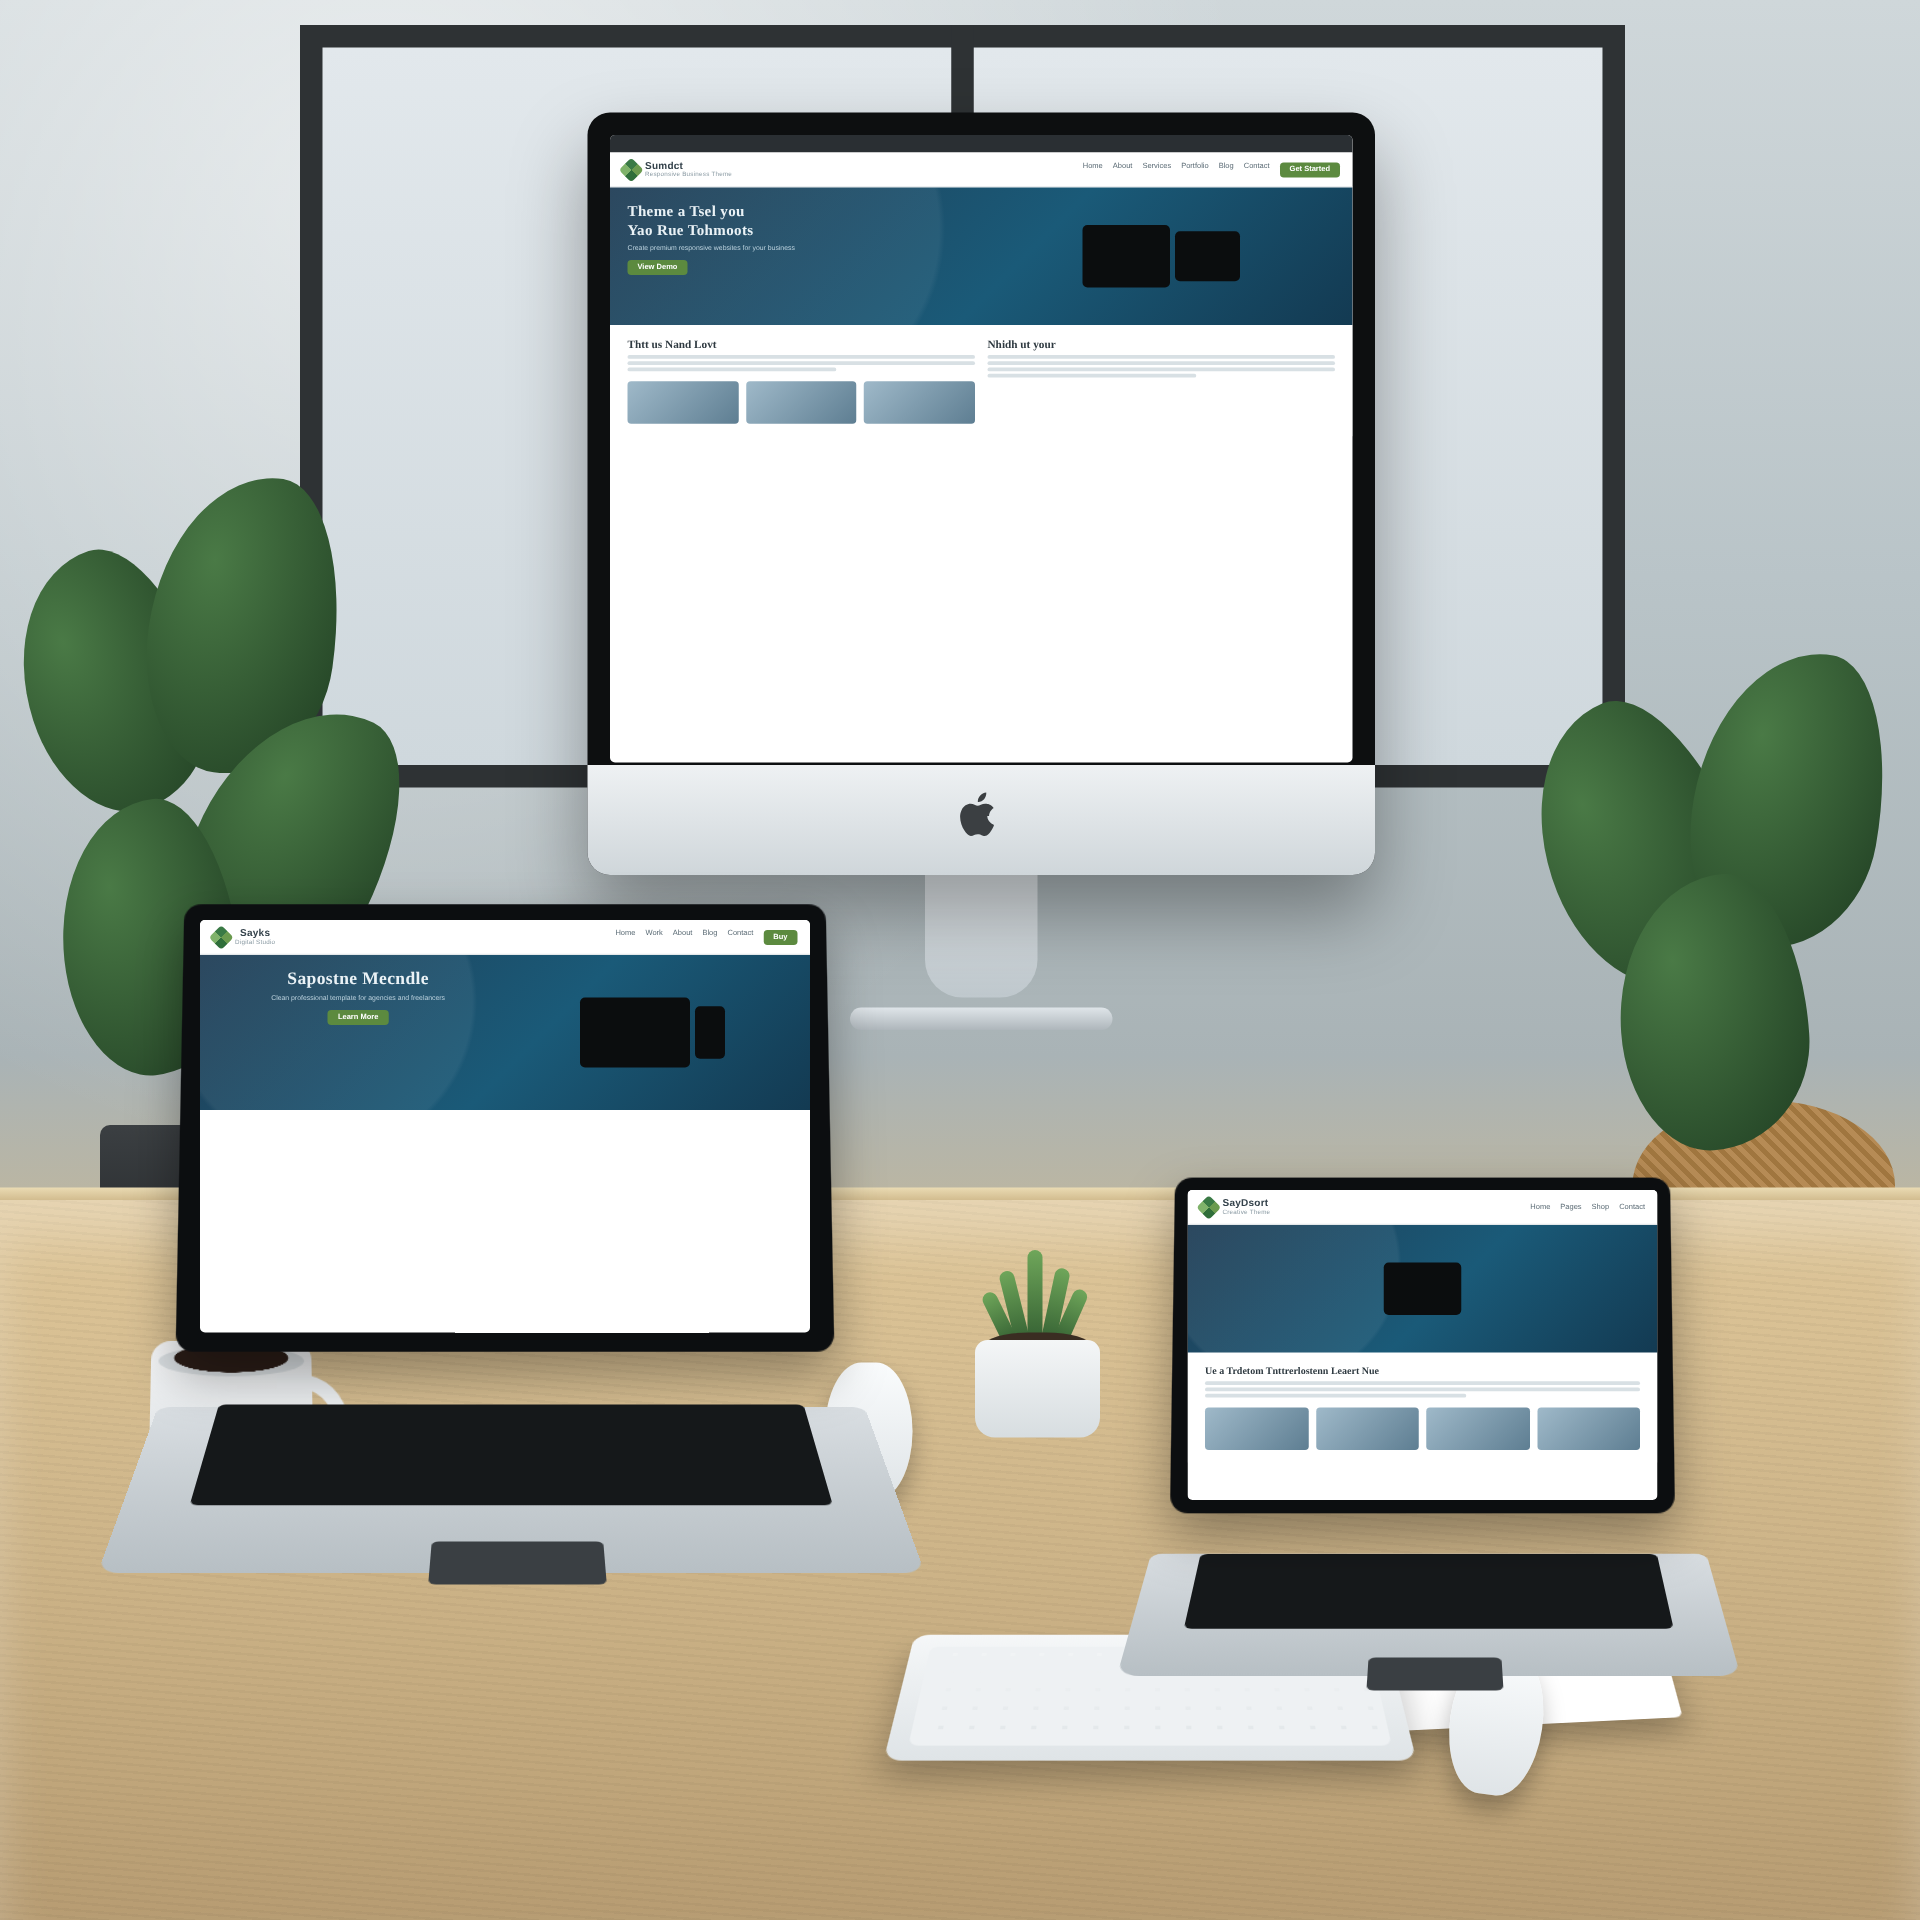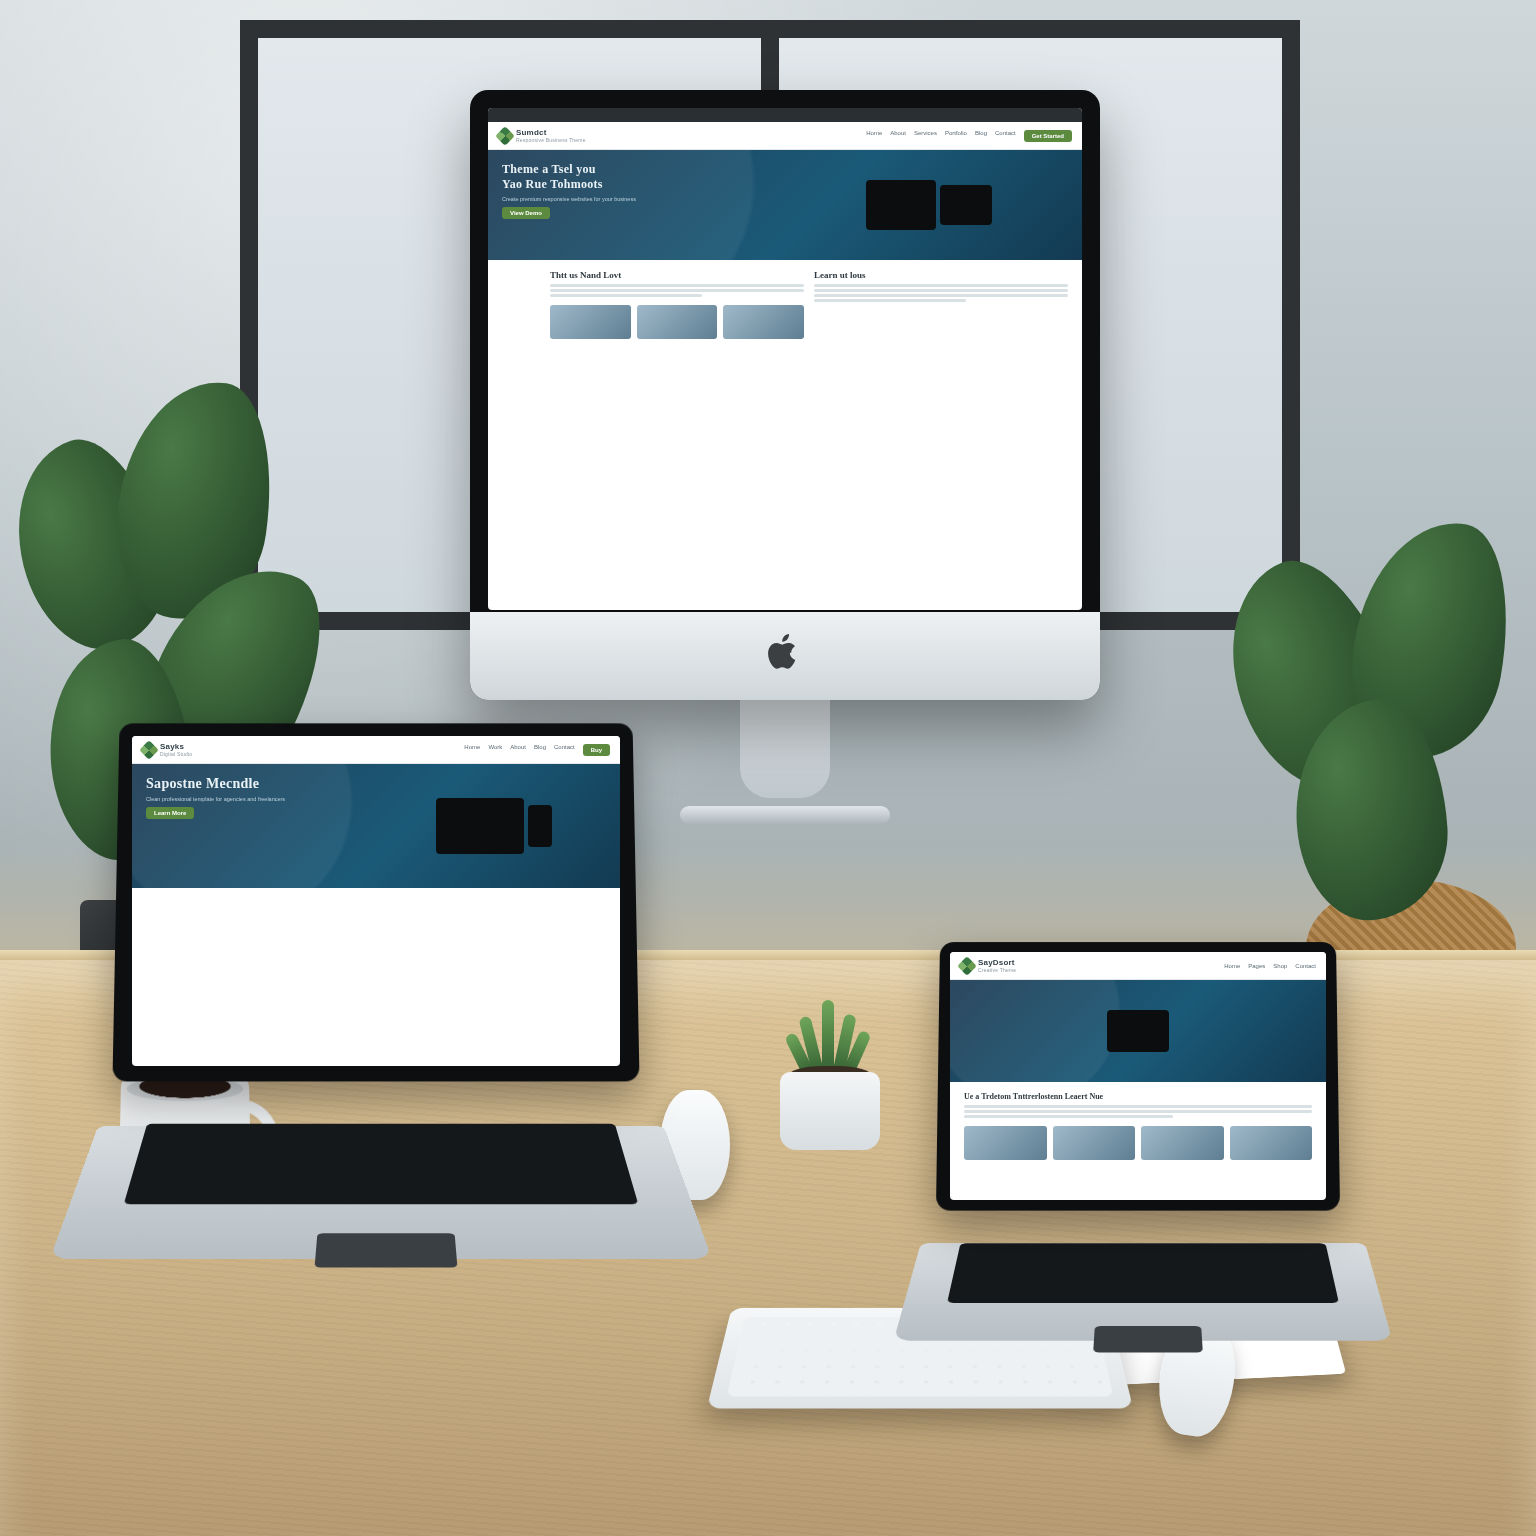--- a/index.html
+++ b/index.html
@@ -80,30 +80,30 @@
       radial-gradient(circle at 20% 30%, rgba(255,255,255,.06) 0 30%, transparent 31%),
       linear-gradient(135deg,#1f3d55,#1a5a78 55%,#133a52);
     color:#eaf2f6;}
   .hero .copy{flex:1;}
   .hero h2{margin:0 0 4px;font-size:12px;font-family:Georgia,"Times New Roman",serif;letter-spacing:.3px;}
   .hero p{margin:0 0 6px;font-size:5.5px;color:#bcd2de;}
   .hero .shot{flex:1;display:flex;align-items:center;justify-content:center;}
   .hero .shot .dev{background:#0b0d0e;border-radius:4px;}
   .section{padding:10px 14px;background:#fff;}
   .section h3{margin:0 0 4px;font-size:9px;font-family:Georgia,serif;color:#2f3a41;}
-  .cols{display:flex;gap:10px;margin-left:48px;}
+  .cols{display:flex;gap:10px;}
   .col{flex:1;}
   .thumbs{display:flex;gap:6px;}
   .thumb{flex:1;height:34px;border-radius:3px;background:linear-gradient(135deg,#9fb9c9,#5e7e92);}
   .divider{height:1px;background:#e5eaec;margin:6px 0;}
   .para{height:3px;background:#d8e0e4;border-radius:2px;margin:2px 0;}
   .para.short{width:60%;}
   .sidecard{border:1px solid #e3e8ea;border-radius:4px;padding:6px;}
   
-  .mb-left{left:76px;top:720px;width:610px;height:640px;}
+  .mb-left{left:104px;top:720px;width:610px;height:640px;text-align:center;}
   .mb-left .lid{left:40px;top:0;width:520px;height:360px;transform:perspective(1400px) rotateX(6deg);}
   .mb-left .screen{left:56px;top:16px;width:488px;height:330px;}
   .mb-left .base{left:0;top:352px;width:610px;height:230px;transform:perspective(1200px) rotateX(55deg);}
   .mb-left .keys{left:60px;top:372px;width:490px;height:140px;transform:perspective(1200px) rotateX(55deg);}
   .mb-left .trackpad{left:240px;top:500px;width:140px;height:60px;transform:perspective(1200px) rotateX(55deg);}
   
   .mb-right{left:908px;top:940px;width:470px;height:470px;}
   .mb-right .lid{left:30px;top:0;width:400px;height:270px;transform:perspective(1400px) rotateX(6deg);}
   .mb-right .screen{left:42px;top:12px;width:376px;height:248px;}
   .mb-right .base{left:0;top:264px;width:470px;height:170px;transform:perspective(1200px) rotateX(55deg);}
@@ -210,21 +210,21 @@
                 <div class="para"></div>
                 <div class="para short"></div>
               <div style="height:6px"></div>
               <div class="thumbs">
                 <div class="thumb"></div>
                 <div class="thumb"></div>
                 <div class="thumb"></div>
               </div>
             </div>
             <div class="col">
-              <h3>Learn ut lous</h3>
+              <h3>Nhidh ut your</h3>
               <div class="para"></div>
                 <div class="para"></div>
                 <div class="para"></div>
                 <div class="para short"></div>
             </div>
           </div>
         </div>
       </div>
     </div>
   </div>

